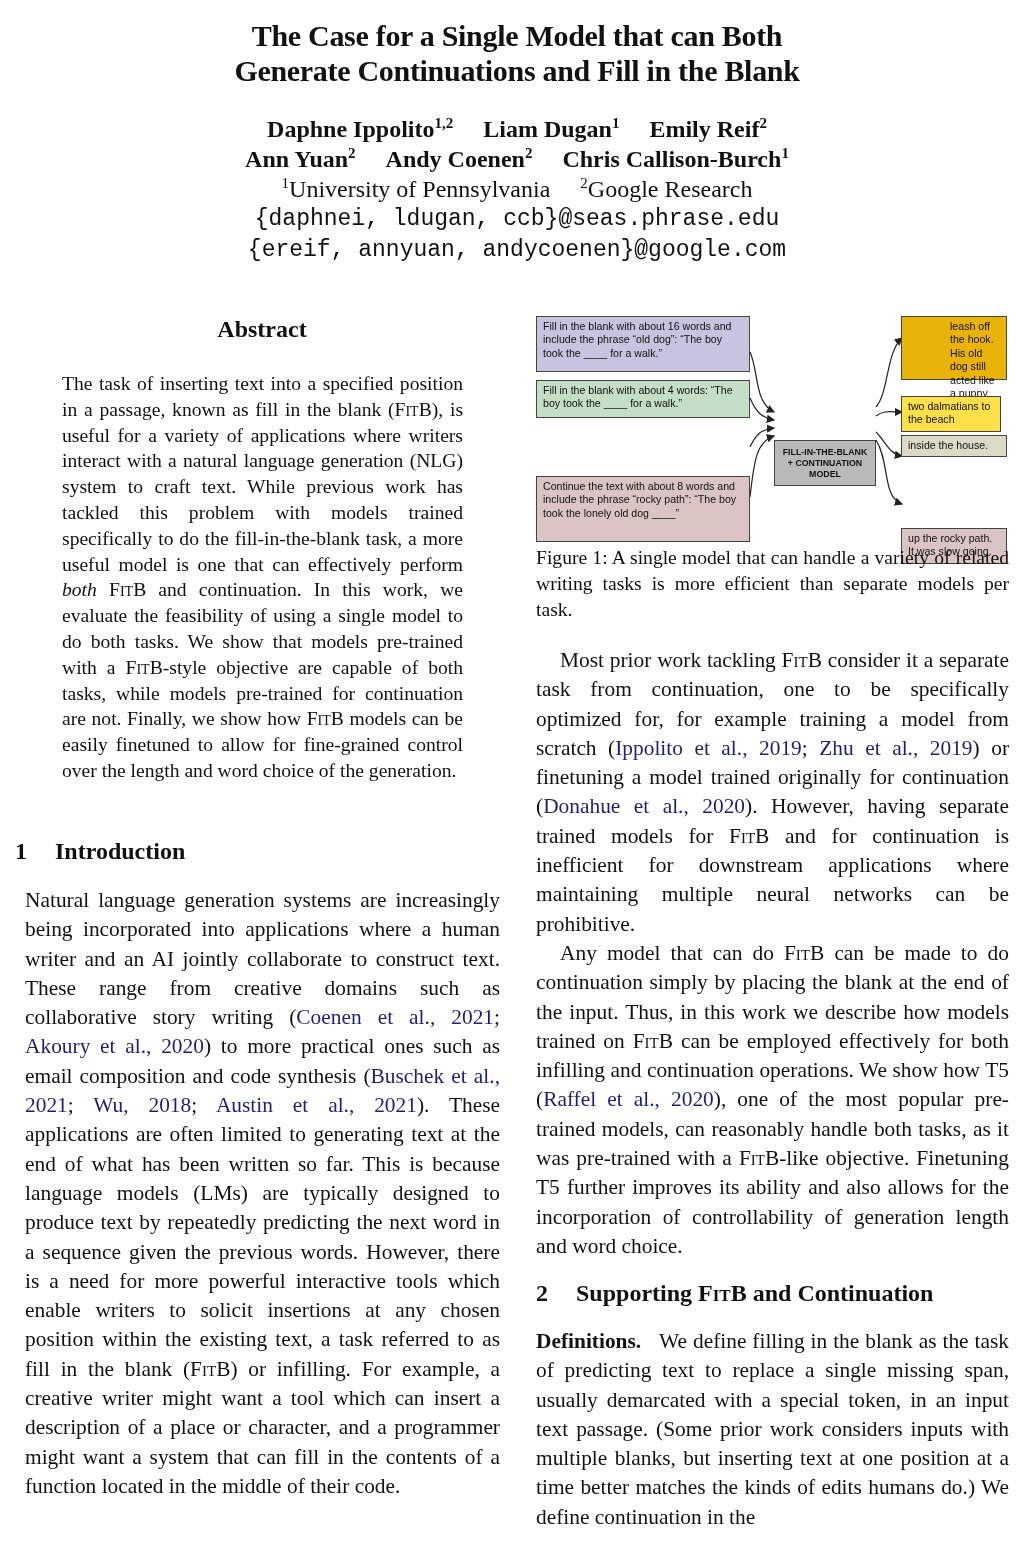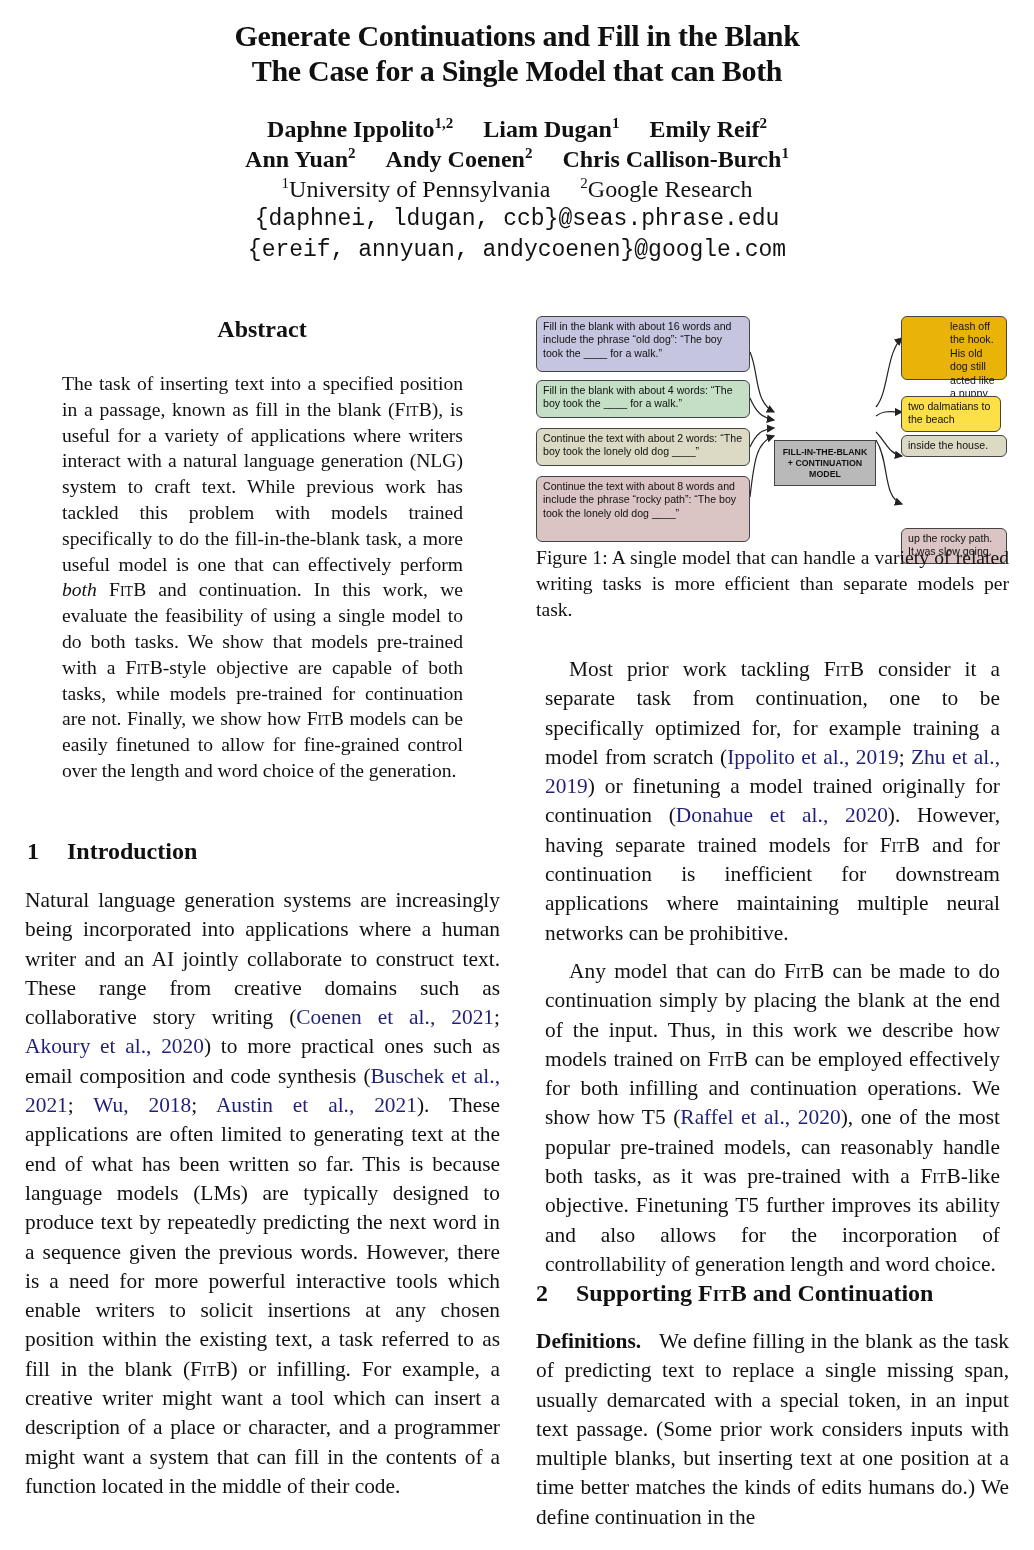--- a/index.html
+++ b/index.html
@@ -37,46 +37,46 @@
   }
   .sec .num { display: inline-block; width: 40px; }
   .col-left {
     position: absolute; left: 25px; top: 886px; width: 475px;
     font-size: 21.4px; line-height: 29.3px; text-align: justify; text-align-last: left;
   }
   .col-right-text {
     position: absolute; left: 536px; width: 473px;
     font-size: 21.4px; line-height: 29.3px; text-align: justify;
   }
-  .para { text-indent: 24px; margin: 9px; }
+  .para { text-indent: 24px; margin: 0; }
   .caption {
     position: absolute; left: 536px; top: 545px; width: 473px;
     font-size: 19.6px; line-height: 26px; text-align: justify; text-align-last: left;
   }
   
   .figure { position: absolute; left: 534px; top: 312px; width: 478px; height: 215px; }
   .fbox {
-    position: absolute; border: 1.3px solid #444; border-radius: 6px;
+    position: absolute; border: 1.3px solid #444; border-radius: 0;
     font-family: "Liberation Sans", "DejaVu Sans", sans-serif; font-size: 10.6px; line-height: 13.4px;
     padding: 3px 6px; box-sizing: border-box; color: #111;
   }
   .model-box {
     position: absolute; left: 240px; top: 88px; width: 102px; height: 46px;
     background: #b9b9b9; border: 1.3px solid #444; box-sizing: border-box;
     font-family: "Liberation Sans", "DejaVu Sans", sans-serif; font-weight: bold; font-size: 8.8px;
     line-height: 11px; text-align: center; padding-top: 6px; margin-top: 40px;
   }
   .figure svg { position: absolute; left: 0; top: 0; }
 </style>
 </head>
 <body>
 
 <div class="title">
+  <div>The Case for a Single Model that can Both</div>
   <div>Generate Continuations and Fill in the Blank</div>
-  <div>The Case for a Single Model that can Both</div>
 </div>
 
 <div class="authors">
   <div class="row">
     <span class="name"><span>Daphne Ippolito</span><sup>1,2</sup></span>
     <span class="name"><span>Liam Dugan</span><sup>1</sup></span>
     <span class="name"><span>Emily Reif</span><sup>2</sup></span>
   </div>
   <div class="row">
     <span class="name"><span>Ann Yuan</span><sup>2</sup></span>
@@ -87,21 +87,21 @@
     <span class="affil"><sup>1</sup><span>University of Pennsylvania</span></span>
     <span class="affil"><sup>2</sup><span>Google Research</span></span>
   </div>
   <div class="email">{daphnei, ldugan, ccb}@seas.phrase.edu</div>
   <div class="email">{ereif, annyuan, andycoenen}@google.com</div>
 </div>
 
 <div class="abs-title">Abstract</div>
 <div class="abstract"><span>The task of inserting text into a specified position in a passage, known as fill in the blank (</span><span class="sc">FitB</span><span>), is useful for a variety of applications where writers interact with a natural language generation (NLG) system to craft text. While previous work has tackled this problem with models trained specifically to do the fill-in-the-blank task, a more useful model is one that can effectively perform </span><i>both</i> <span class="sc">FitB</span><span> and continuation. In this work, we evaluate the feasibility of using a single model to do both tasks. We show that models pre-trained with a </span><span class="sc">FitB</span><span>-style objective are capable of both tasks, while models pre-trained for continuation are not. Finally, we show how </span><span class="sc">FitB</span><span> models can be easily finetuned to allow for fine-grained control over the length and word choice of the generation.</span></div>
 
-<div class="sec" style="left:27px; top:838px;">
+<div class="sec" style="left:15px; top:838px;">
   <span class="num">1</span><span>Introduction</span>
 </div>
 <div class="col-left"><span>Natural language generation systems are increasingly being incorporated into applications where a human writer and an AI jointly collaborate to construct text. These range from creative domains such as collaborative story writing (</span><a class="cite">Coenen et al., 2021</a>; <a class="cite">Akoury et al., 2020</a><span>) to more practical ones such as email composition and code synthesis (</span><a class="cite">Buschek et al., 2021</a>; <a class="cite">Wu, 2018</a>; <a class="cite">Austin et al., 2021</a><span>). These applications are often limited to generating text at the end of what has been written so far. This is because language models (LMs) are typically designed to produce text by repeatedly predicting the next word in a sequence given the previous words. However, there is a need for more powerful interactive tools which enable writers to solicit insertions at any chosen position within the existing text, a task referred to as fill in the blank (</span><span class="sc">FitB</span><span>) or infilling. For example, a creative writer might want a tool which can insert a description of a place or character, and a programmer might want a system that can fill in the contents of a function located in the middle of their code.</span></div>
 
 <div class="figure">
   <svg width="478" height="215">
     <defs>
       <marker id="ah" markerWidth="7" markerHeight="7" refX="6" refY="3.5" orient="auto">
         <path d="M0,0 L7,3.5 L0,7 z" fill="#222"></path>
       </marker>
@@ -110,21 +110,20 @@
     <path d="M216,86 C222,100 228,106 240,108" fill="none" stroke="#222" stroke-width="1.2" marker-end="url(#ah)"></path>
     <path d="M216,135 C222,122 228,117 240,116" fill="none" stroke="#222" stroke-width="1.2" marker-end="url(#ah)"></path>
     <path d="M216,185 C220,150 222,130 240,124" fill="none" stroke="#222" stroke-width="1.2" marker-end="url(#ah)"></path>
     <path d="M342,95 C355,80 352,40 368,26" fill="none" stroke="#222" stroke-width="1.2" marker-end="url(#ah)"></path>
     <path d="M342,104 C350,98 356,100 368,100" fill="none" stroke="#222" stroke-width="1.2" marker-end="url(#ah)"></path>
     <path d="M342,120 C352,130 355,142 368,144" fill="none" stroke="#222" stroke-width="1.2" marker-end="url(#ah)"></path>
     <path d="M342,128 C356,150 348,185 368,192" fill="none" stroke="#222" stroke-width="1.2" marker-end="url(#ah)"></path>
   </svg>
   <div class="fbox" style="left: 2px; top: 4px; width: 214px; height: 56px; background: rgb(197, 197, 224);">Fill in the blank with about 16 words and include the phrase “old dog”: “The boy took the ____ for a walk.”</div>
   <div class="fbox" style="left: 2px; top: 68px; width: 214px; height: 38px; background: rgb(196, 223, 198);">Fill in the blank with about 4 words: “The boy took the ____ for a walk.”</div>
-  <div class="fbox" style="left: 2px; top: 116px; width: 214px; height: 38px; background: rgb(220, 217, 196);">Continue the text with about 2 words: “The boy took the lonely old dog ____”</div>
   <div class="fbox" style="left: 2px; top: 164px; width: 214px; height: 66px; background: rgb(219, 196, 196);">Continue the text with about 8 words and include the phrase “rocky path”: “The boy took the lonely old dog ____”</div>
   <div class="model-box">
     <div>FILL-IN-THE-BLANK</div>
     <div>+ CONTINUATION</div>
     <div>MODEL</div>
   </div>
   <div class="fbox" style="left: 367px; top: 4px; width: 106px; height: 64px; background: #eab308; padding-left: 48px;">leash off the hook. His old dog still acted like a puppy when it came time</div>
   <div class="fbox" style="left: 367px; top: 84px; width: 100px; height: 36px; background: #fde047;">two dalmatians to the beach</div>
   <div class="fbox" style="left: 367px; top: 123px; width: 106px; height: 22px; background: rgb(220, 217, 196);">inside the house.</div>
   <div class="fbox" style="left: 367px; top: 176px; width: 106px; height: 36px; background: rgb(219, 196, 196); margin-top: 40px;">up the rocky path. It was slow going.</div>

